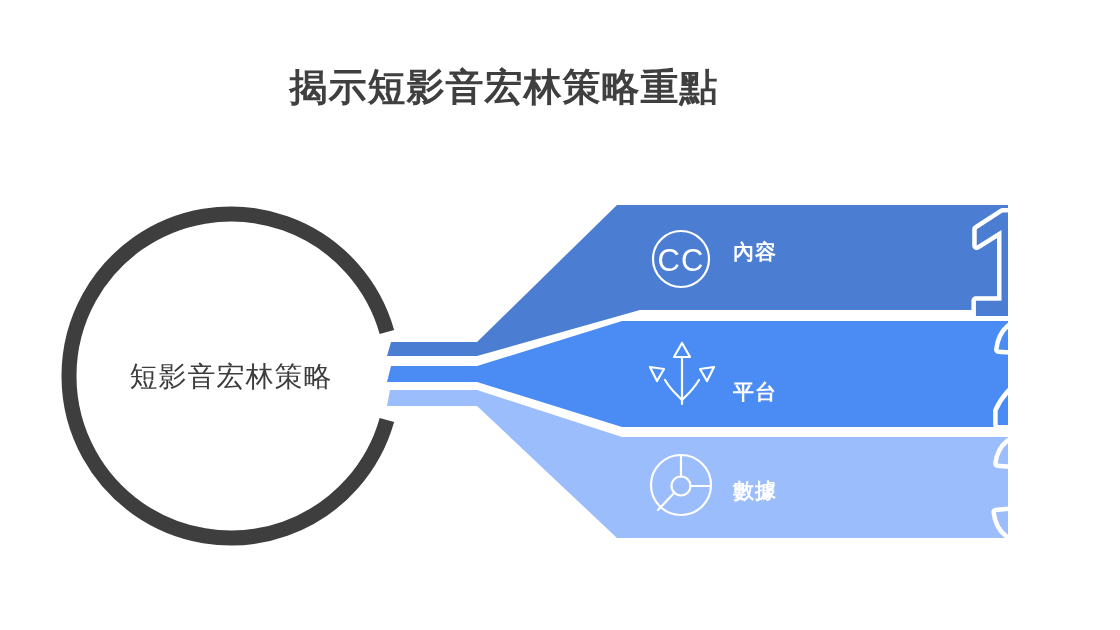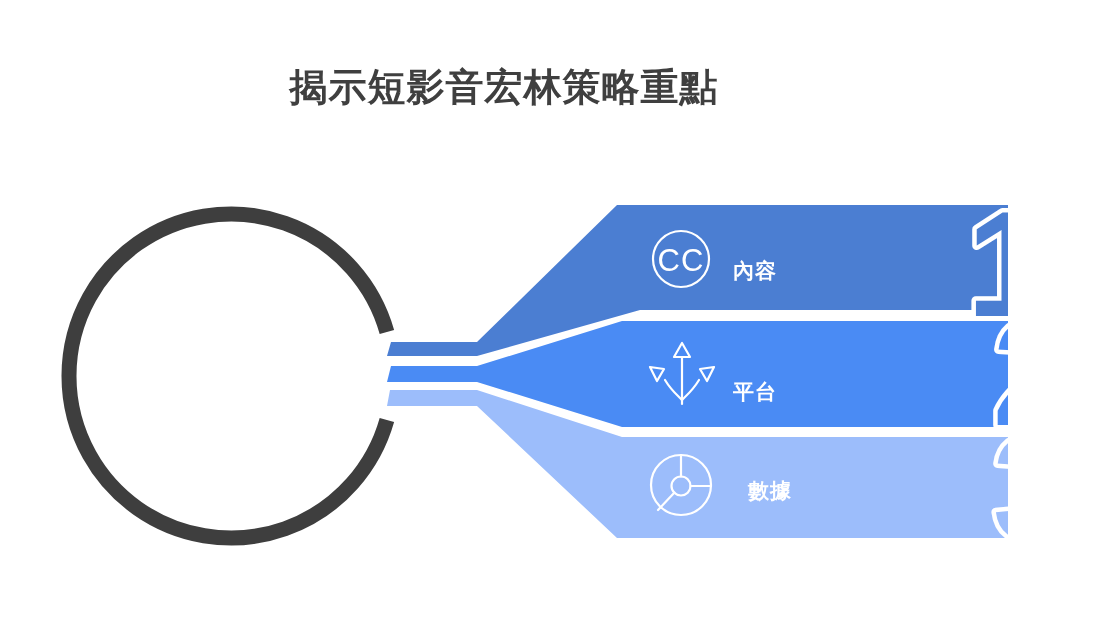--- a/index.html
+++ b/index.html
@@ -52,23 +52,23 @@
   }
   .band-label{
     position:absolute;
     left:733px;
     color:#ffffff;
     font-size:21px;
     font-weight:600;
     letter-spacing:1px;
     line-height:24px;
   }
-  .band-label.l1{top:259px;}
+  .band-label.l1{top:240px;}
   .band-label.l2{top:380px;}
-  .band-label.l3{top:479px;margin-left:15px;}
+  .band-label.l3{top:479px;}
 </style>
 </head>
 <body>
 
 <div class="stage">
 
   <h1 class="title">揭示短影音宏林策略重點</h1>
 
   <svg class="diagram-svg" width="1120" height="630" viewBox="0 0 1120 630">
 
@@ -98,18 +98,19 @@
 
     <g>
       <circle class="icon-stroke" cx="681" cy="485" r="30"></circle>
       <circle class="icon-stroke" cx="681" cy="486" r="9.5"></circle>
       <path class="icon-stroke" d="M681,476.5 L681,455"></path>
       <path class="icon-stroke" d="M690.5,486 L711,486"></path>
       <path class="icon-stroke" d="M674.5,492.5 L658,510"></path>
     </g>
   </svg>
 
+  <div class="hub-label">短影音宏林策略</div>
 
   <div class="band-label l1">內容</div>
   <div class="band-label l2">平台</div>
   <div class="band-label l3">數據</div>
 
 </div>
 
 </body></html>

